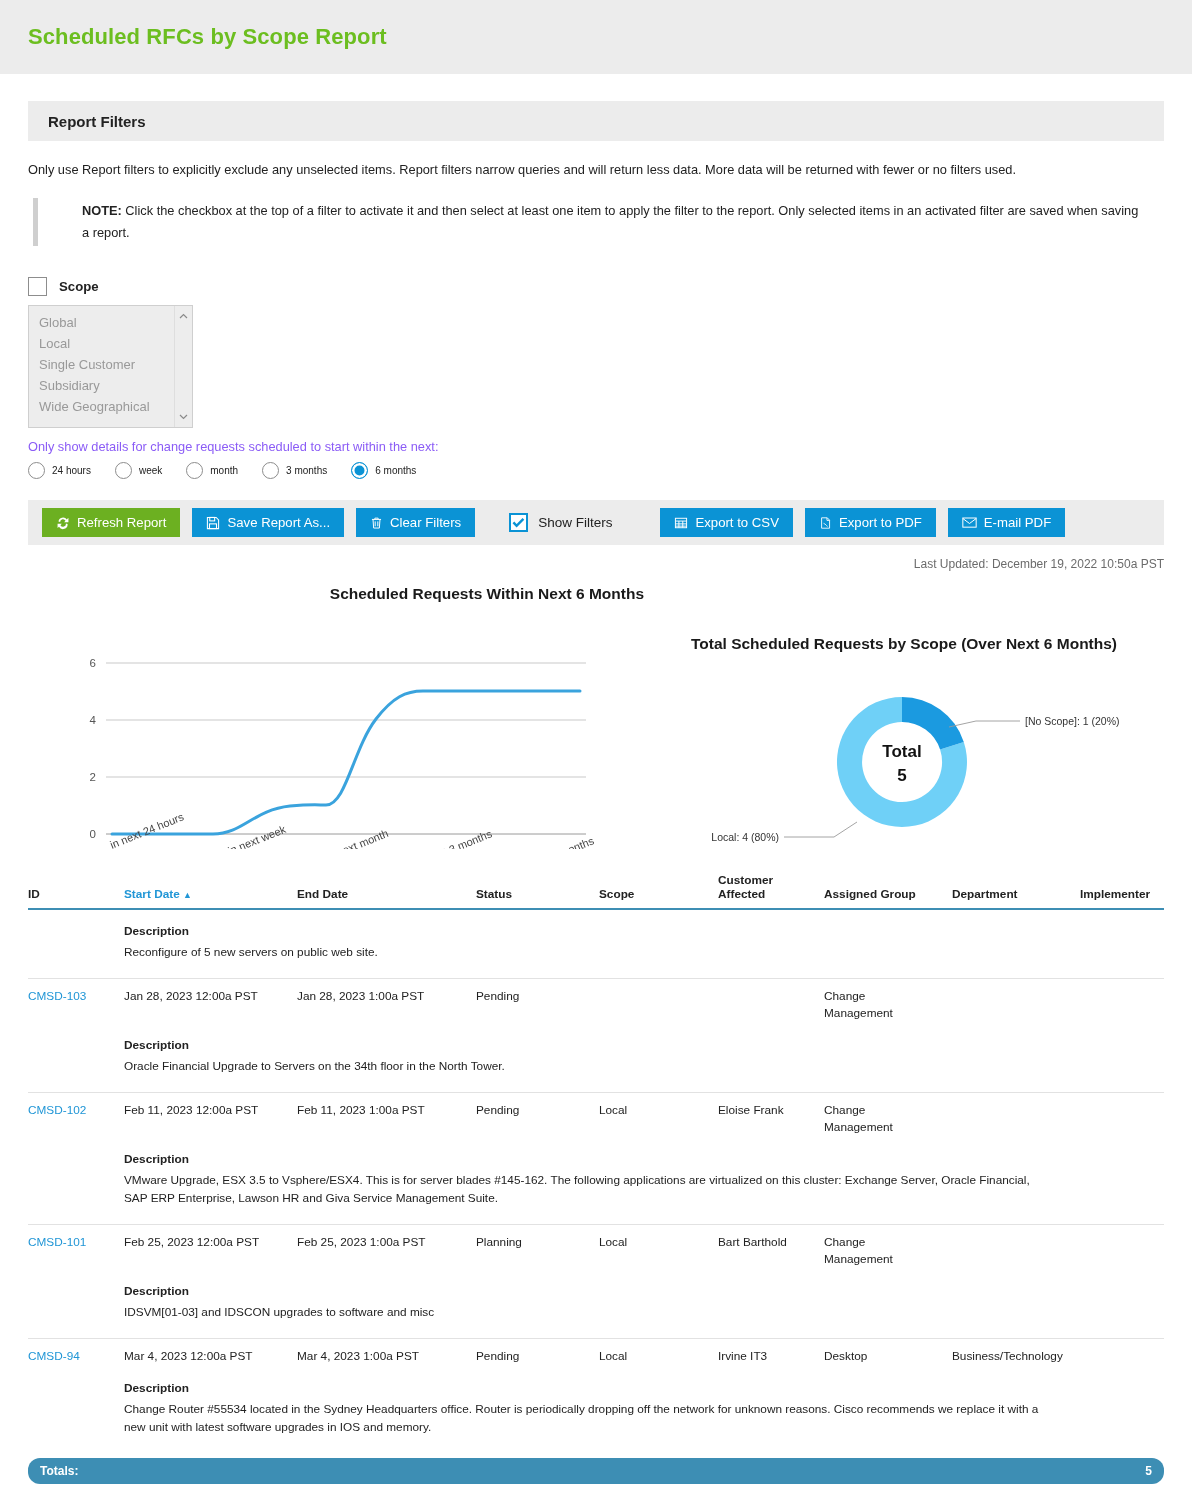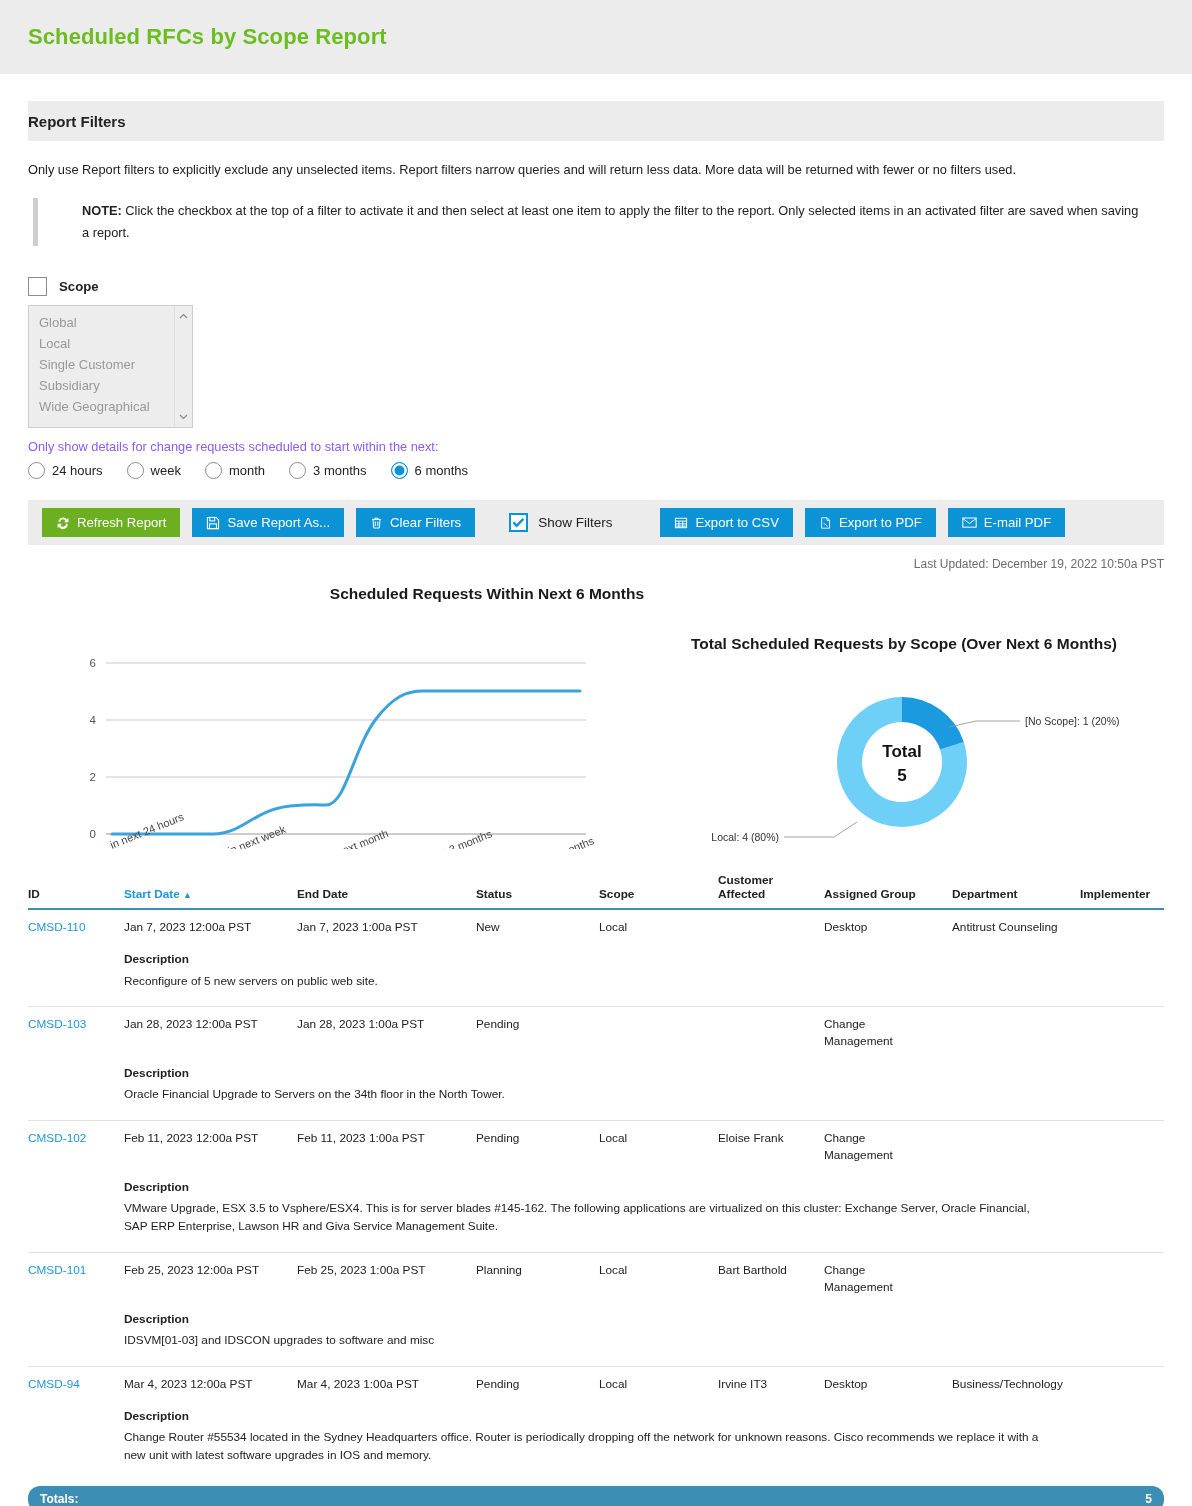--- a/index.html
+++ b/index.html
@@ -34,20 +34,21 @@
   .content {
     padding: 0 28px;
     box-sizing: border-box;
   }
   
   .filters-bar {
     background: #ececec;
     height: 40px;
     display: flex;
     align-items: center;
+    padding-left: 20px;
     margin-top: 27px;
     box-sizing: border-box;
   }
   .filters-bar .label {
     font-size: 15px;
     font-weight: bold;
     color: #222;
   }
   .intro-text {
     margin-top: 20px;
@@ -147,21 +148,21 @@
     background: #fff;
     box-sizing: border-box;
     flex: none;
     position: relative;
   }
   .radio.checked {
     border-color: #0b93d5;
     background: #0b93d5;
     box-shadow: inset 0 0 0 2.5px #fff;
   }
-  .radio-item span { font-size: 13px; }
+  .radio-item span { font-size: 10px; }
 
   
   .action-bar {
     margin-top: 21px;
     background: #ececec;
     height: 45px;
     display: flex;
     align-items: center;
     padding: 0 14px;
     gap: 12px;
@@ -487,31 +488,20 @@
         <th class="col-w-st">Status</th>
         <th class="col-w-sc">Scope</th>
         <th class="col-w-ca">Customer Affected</th>
         <th class="col-w-ag">Assigned Group</th>
         <th class="col-w-dp">Department</th>
         <th>Implementer</th>
       </tr>
     </thead>
     <tbody>
 
-      <tr>
-        <td><a class="idlink">CMSD-110</a></td>
-        <td>Jan 7, 2023 12:00a PST</td>
-        <td>Jan 7, 2023 1:00a PST</td>
-        <td>New</td>
-        <td>Local</td>
-        <td></td>
-        <td>Desktop</td>
-        <td>Antitrust Counseling</td>
-        <td></td>
-      </tr>
       <tr class="desc-row">
         <td></td>
         <td colspan="8">
           <div class="desc-label">Description</div>
           <div class="desc-text">Reconfigure of 5 new servers on public web site.</div>
         </td>
       </tr>
 
       <tr>
         <td><a class="idlink">CMSD-103</a></td>

